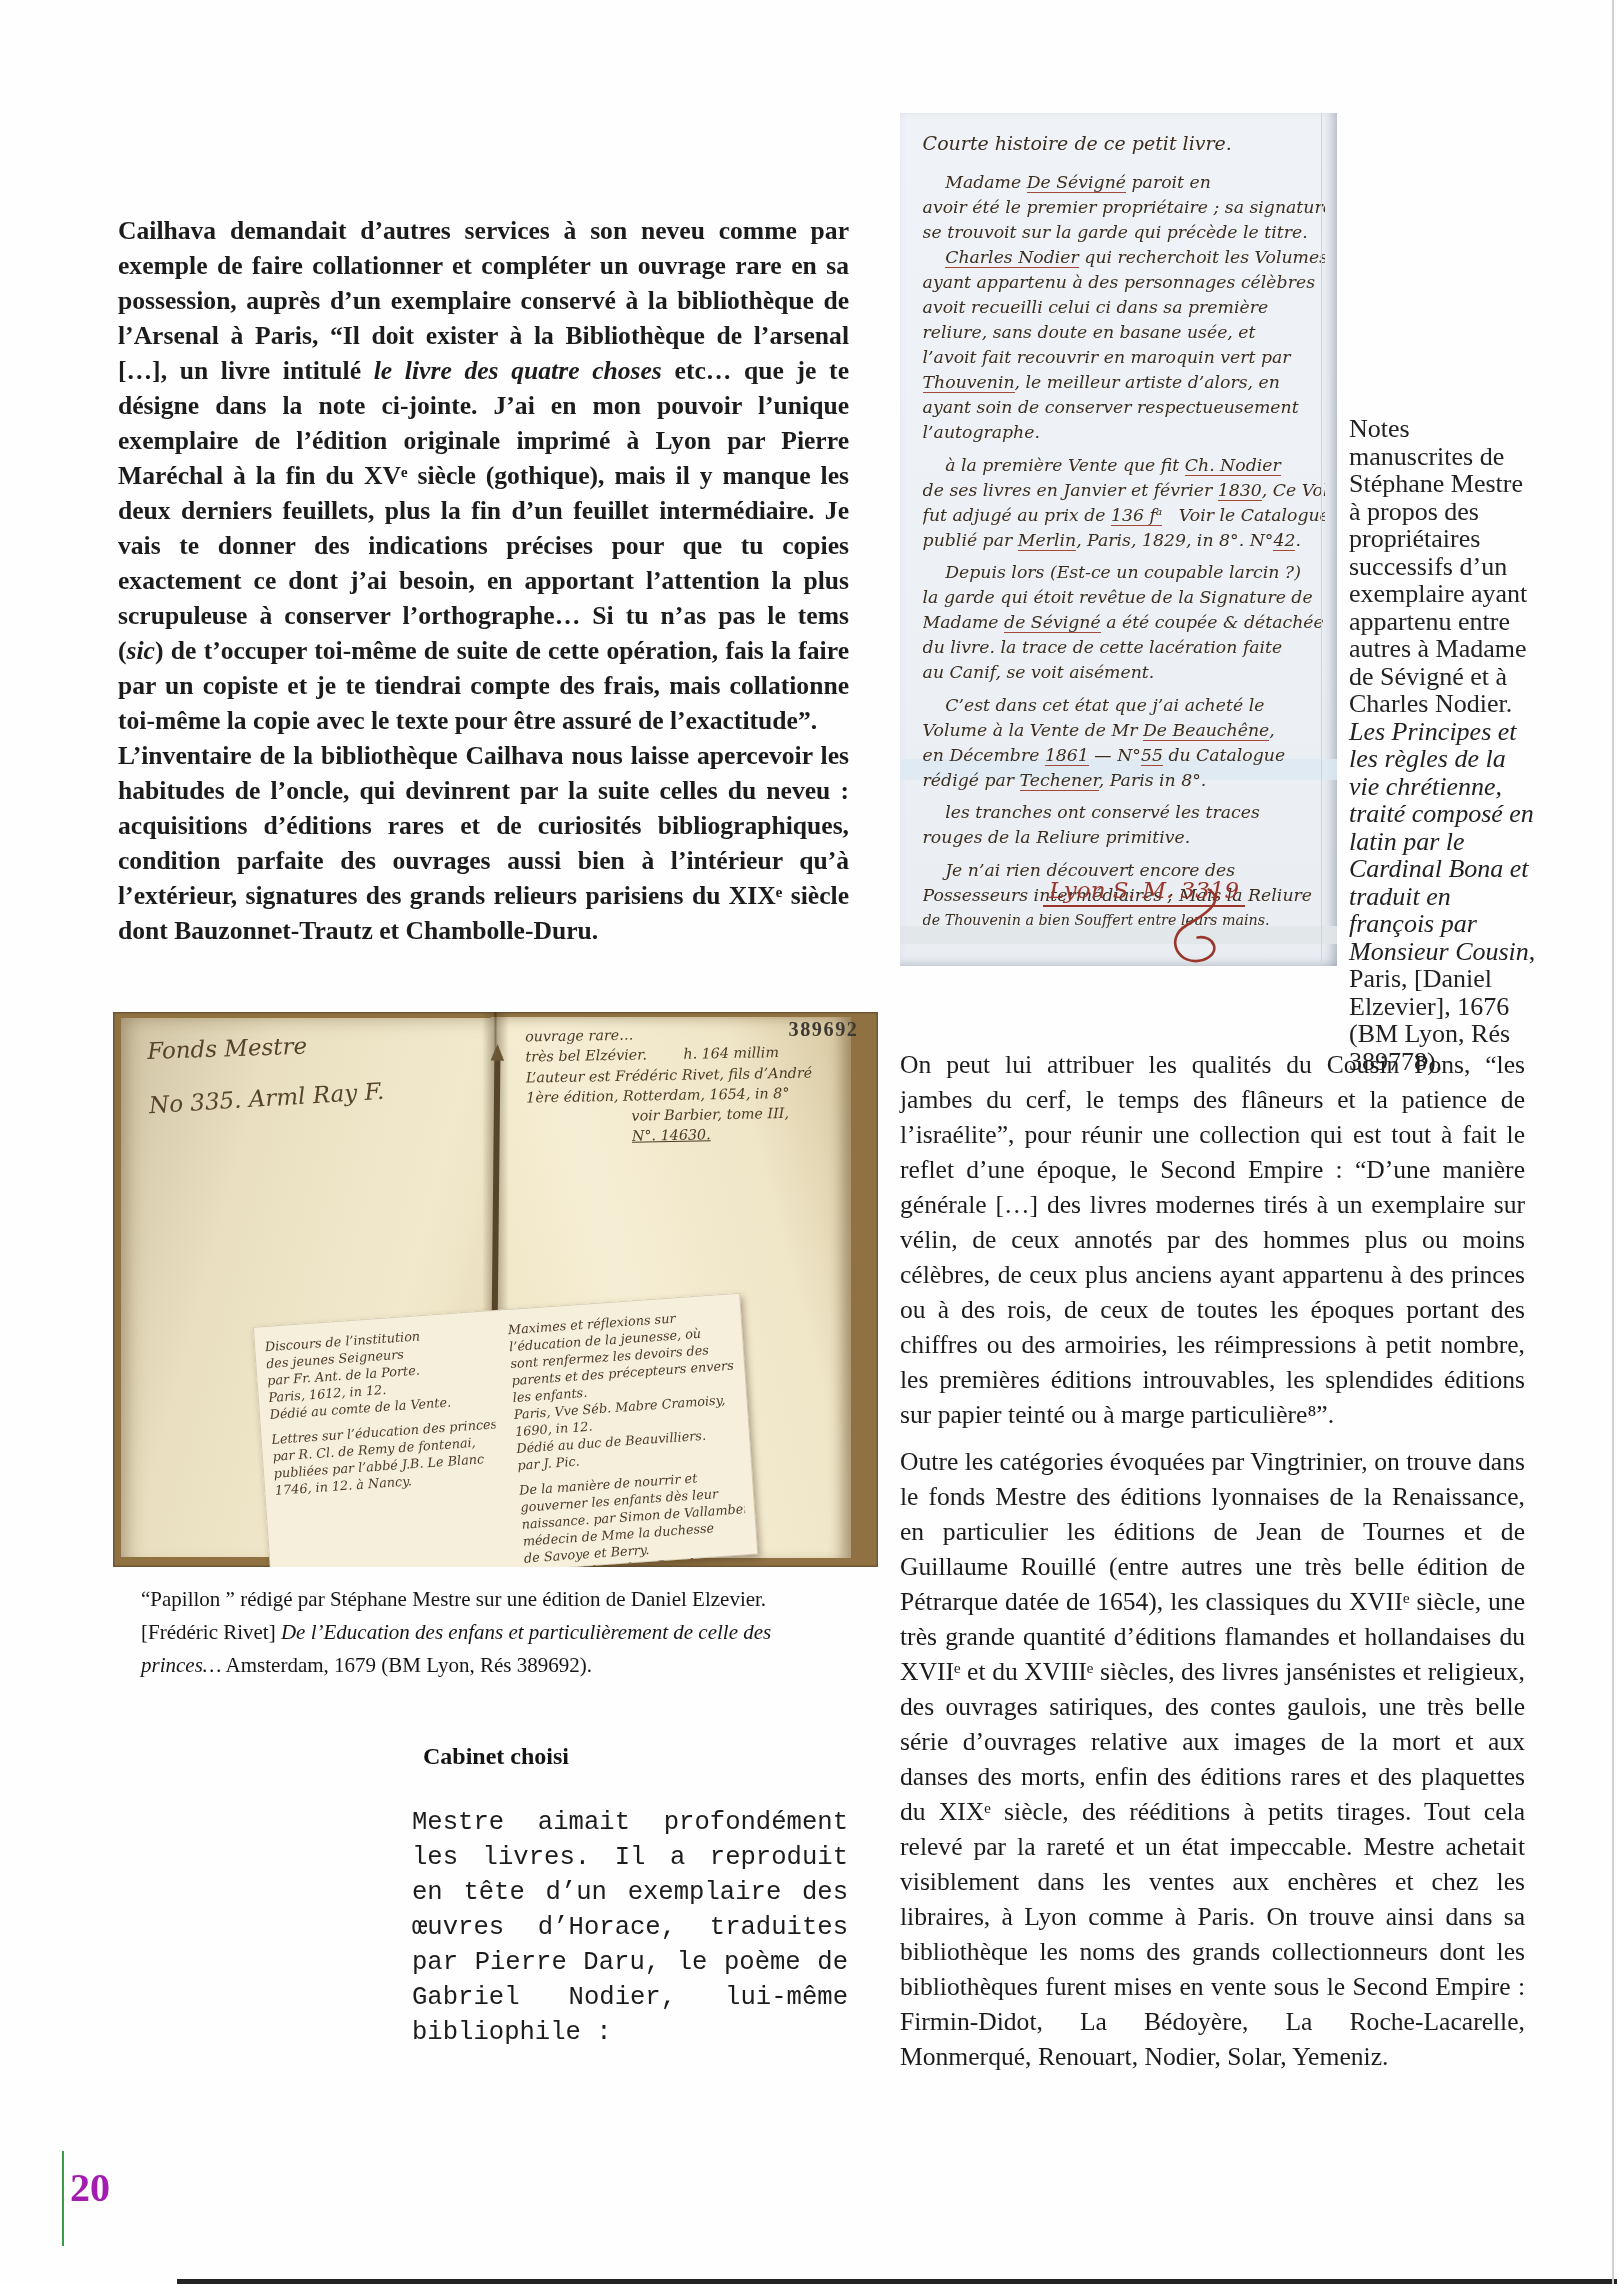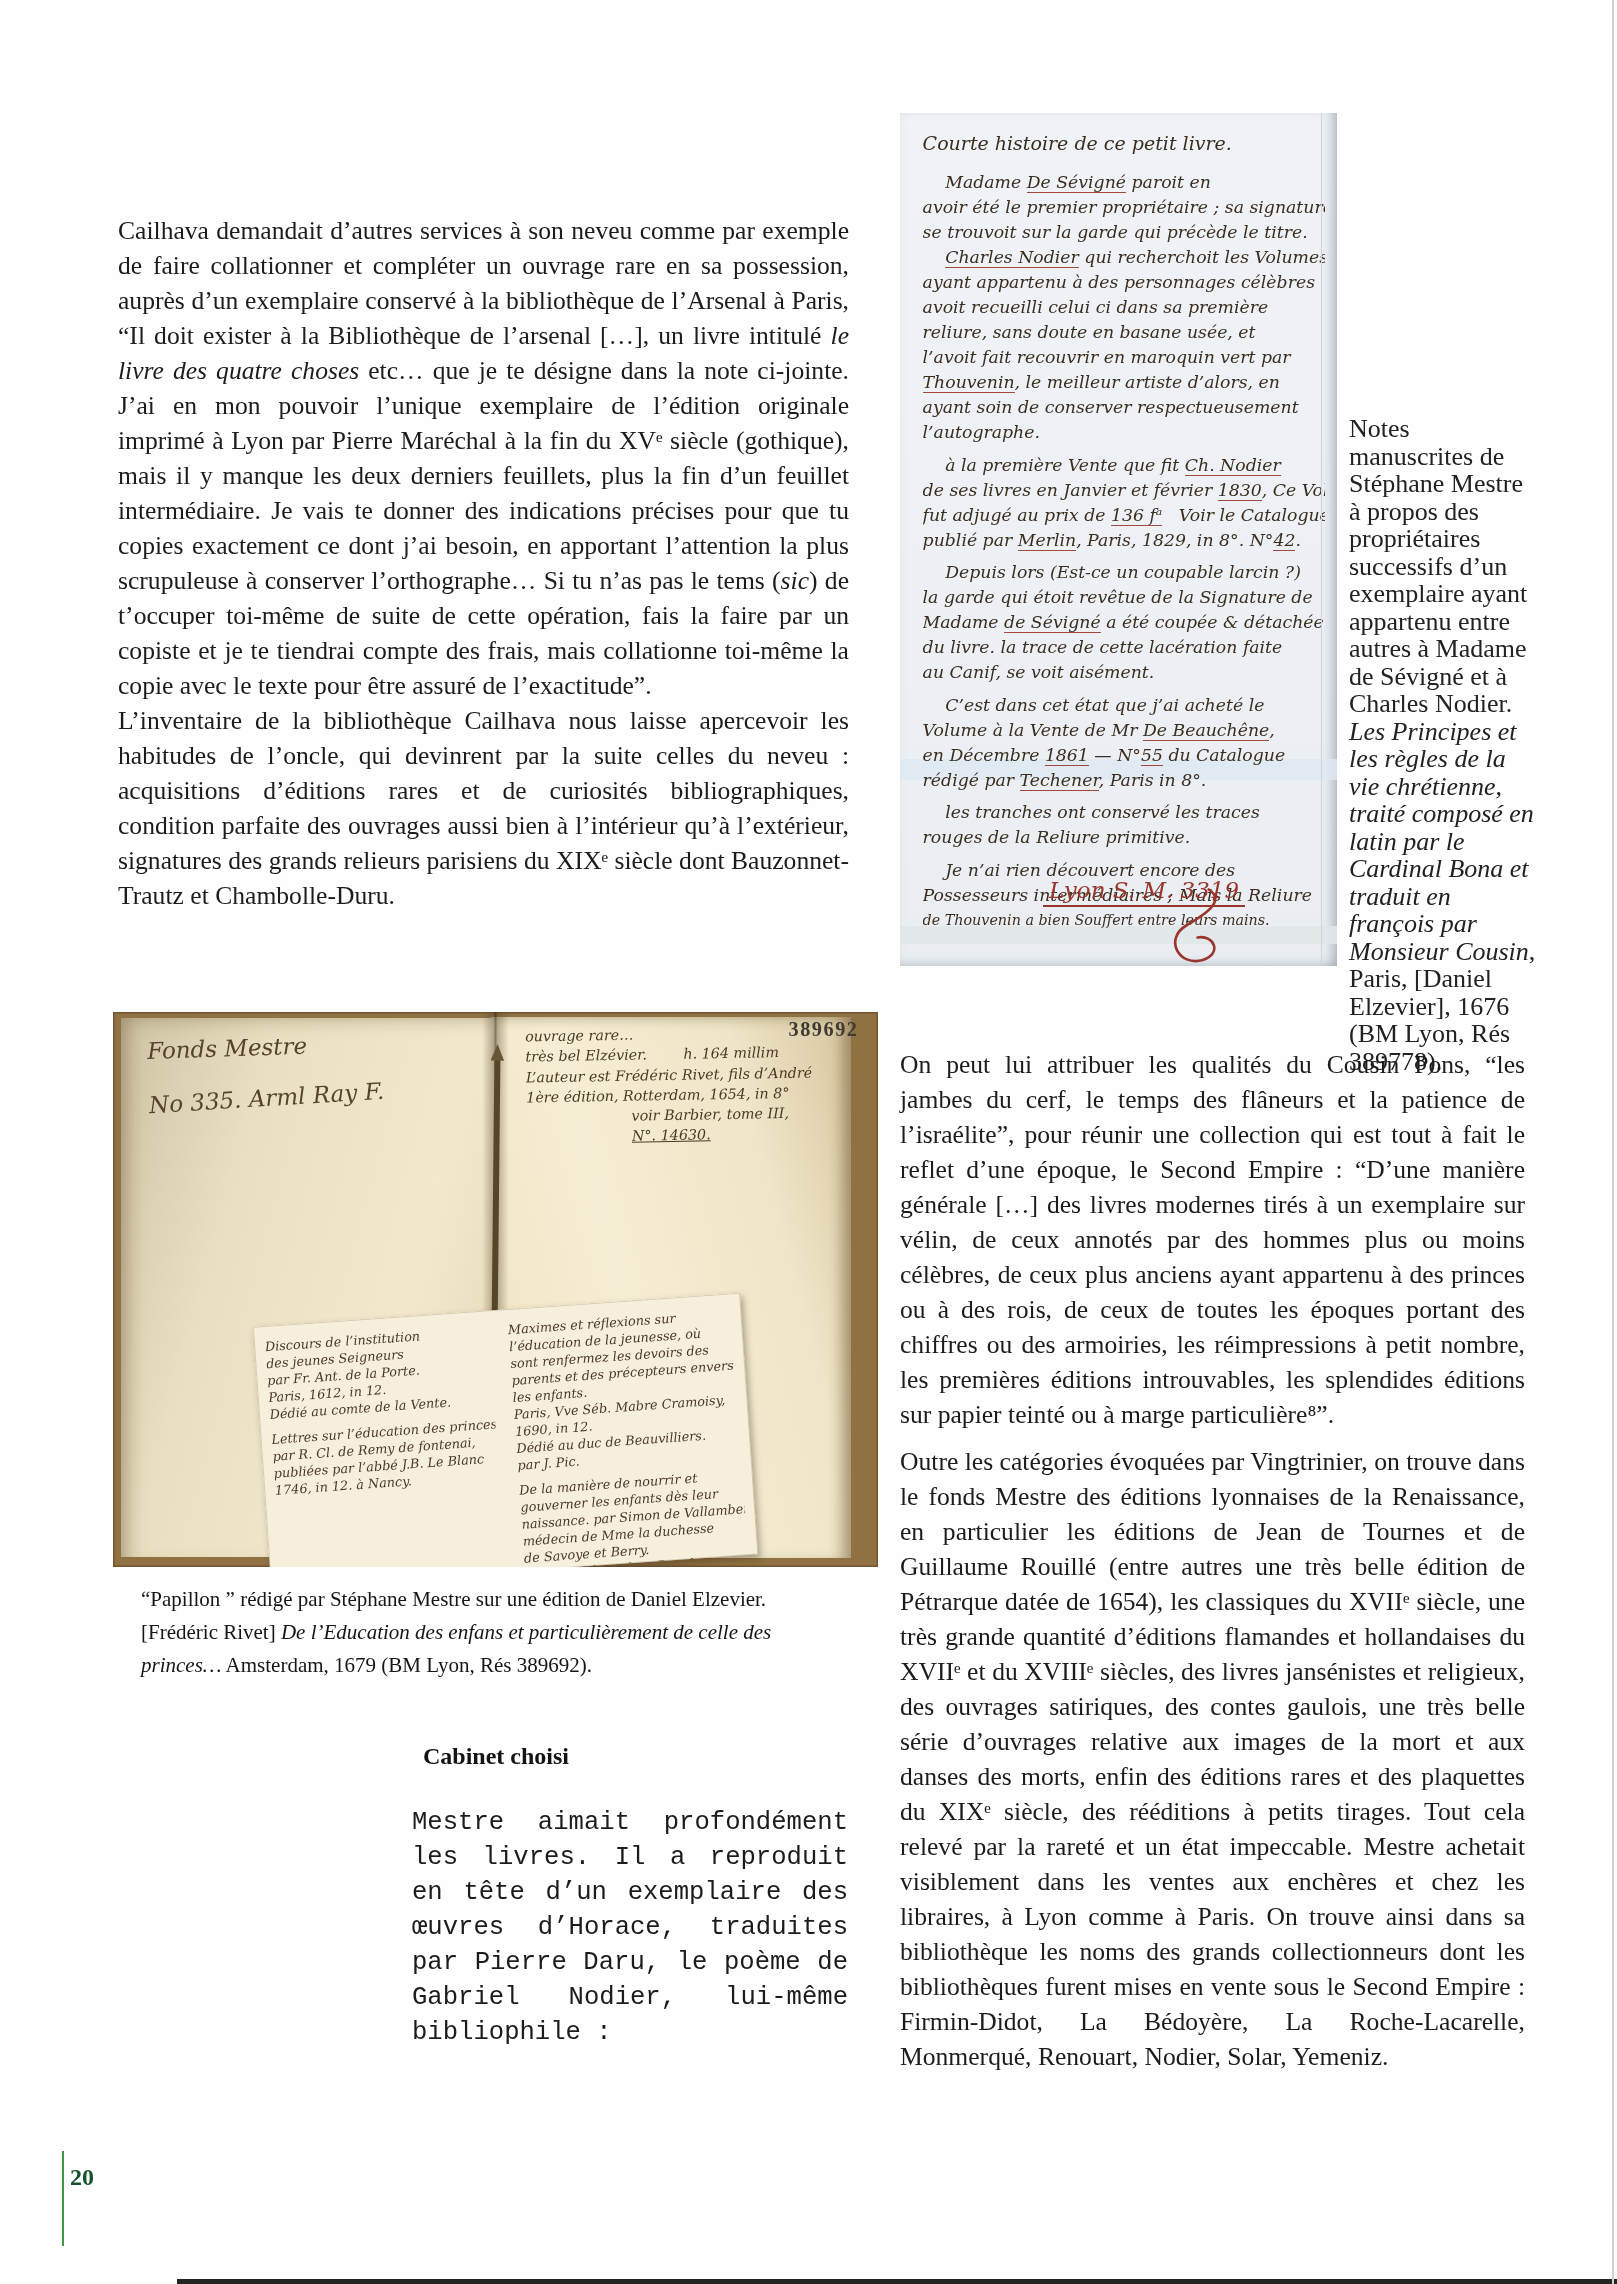--- a/index.html
+++ b/index.html
@@ -2,21 +2,21 @@
 <html lang="fr" style="font-size:12px"><head>
 <meta charset="utf-8">
 <style>
   html,body{margin:0;padding:0;background:#ffffff;}
   .page{position:relative;width:1617px;height:2284px;background:#fefefe;overflow:hidden;
         font-family:"Liberation Serif","DejaVu Serif",serif;color:#1c1c1c;}
 
   
   .left-col{position:absolute;left:118px;top:213px;width:731px;font-size:25.6px;line-height:35px;
             text-align:justify;}
-  .left-col p{margin:0;}
+  .left-col p{margin:0;font-weight:bold;}
   .right-col{position:absolute;left:888px;top:1035px;width:649px;font-size:25.6px;line-height:35px;
              text-align:justify;}
   .right-col p{margin:12px;}
 
   
   .manuscript{position:absolute;left:900px;top:113px;width:437px;height:853px;margin:0;
               background:linear-gradient(180deg,#eff2f7 0%,#edf1f6 55%,#eaeef3 100%);
               box-shadow:inset -10.5px 0 12px -6px rgba(110,120,135,.45), inset 0 -7.5px 10.5px -6px rgba(110,120,135,.35);
               overflow:hidden;}
   .manuscript::after{content:"";position:absolute;top:0;bottom:0;right:15px;width:1.5px;background:#ccd4dd;}
@@ -77,21 +77,21 @@
                  color:#161616;margin-left:28px;}
 
   
   .cabinet-heading{position:absolute;left:423px;top:1743px;margin:0;font-size:24px;font-weight:700;color:#141414;}
   .cabinet-par{position:absolute;left:412px;top:1805px;width:436px;margin:0;font-size:25.6px;line-height:35px;
                text-align:justify;color:#1c1c1c;font-family:Liberation Mono, monospace;}
   .poem{position:absolute;left:412px;top:1991px;font-style:italic;font-size:25.6px;line-height:38px;color:#1c1c1c;}
 
   
   .pageno-rule{position:absolute;left:62px;top:2151px;width:2.3px;height:95px;background:#3c9a46;}
-  .pageno{position:absolute;left:70px;top:2164px;font-size:24px;font-weight:600;color:#14532d;}
+  .pageno{position:absolute;left:70px;top:2164px;font-size:40px;font-weight:600;color:#a21caf;}
   .scan-strip{position:absolute;left:177px;right:0;bottom:0;height:5.3px;background:#232323;}
   .scan-edge-right{position:absolute;right:3px;top:0;bottom:0;width:2.3px;background:#ccd2cd;}
 
   i{font-style:italic;}
 </style>
 </head>
 <body>
 
 <div class="page">
 

